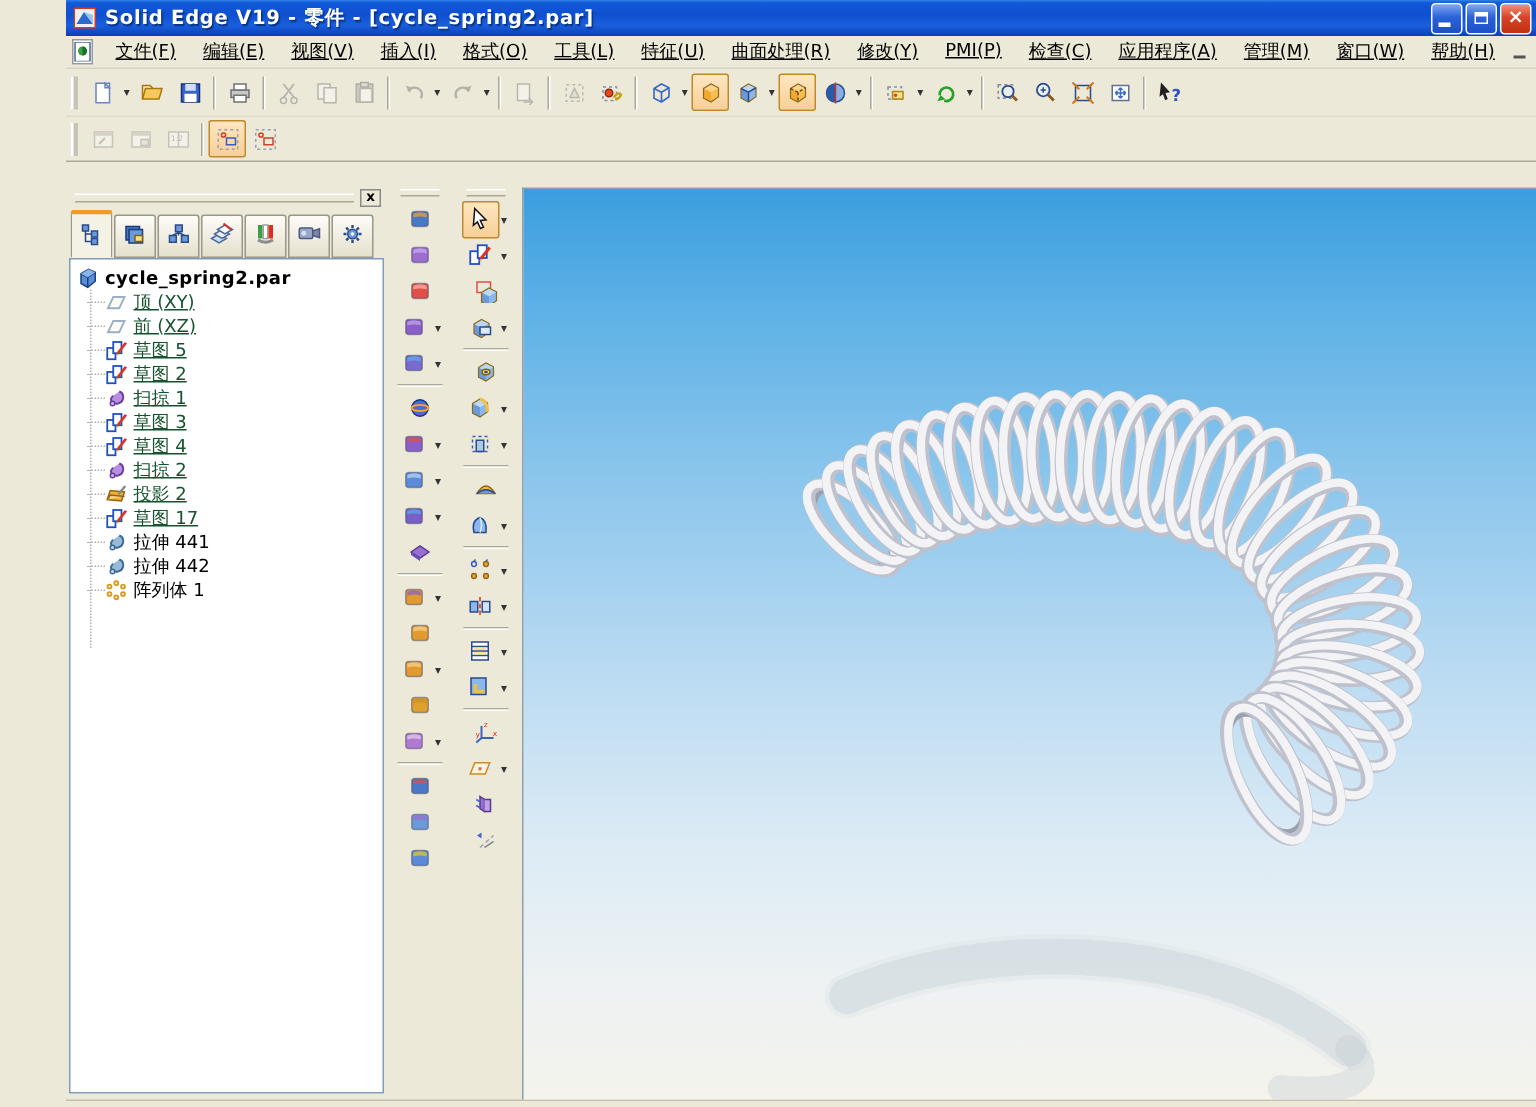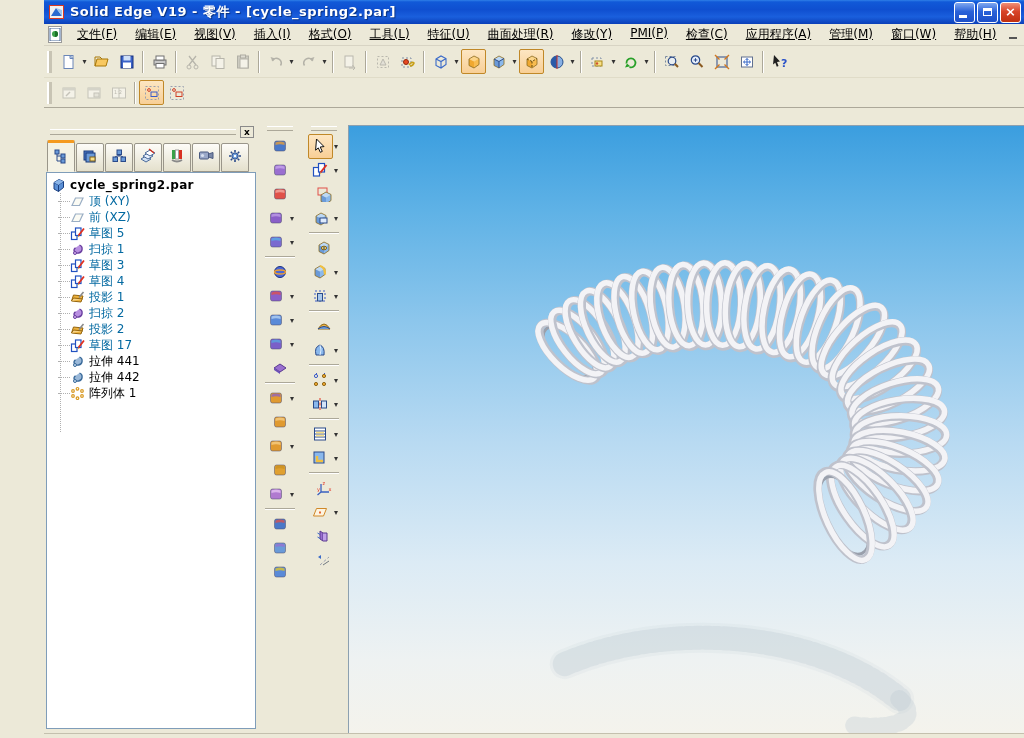--- a/index.html
+++ b/index.html
@@ -61,21 +61,21 @@
   .eb-tab { width:28px; height:29px; border:1px solid #9a968a; border-radius:2px 2px 0 0;
     background:linear-gradient(180deg,#fdfcf8,#e4e0cc); display:flex; align-items:center; justify-content:center; }
   .eb-tab.active { height:32px; border-top:3px solid #f49a20; background:#f4f2e4; border-bottom-color:#f4f2e4; }
   .eb-tree { flex:1; background:#fff; border:1px solid #7f9db9; overflow:hidden; position:relative; padding:4px 0 0 4px; }
   .tree-stem { position:absolute; left:13px; top:20px; bottom:296px; border-left:1px dotted #b0b0b0; }
   .trow { height:16px; display:flex; align-items:center; white-space:nowrap; position:relative; }
   .trow .twig { width:12px; margin-left:7px; border-top:1px dotted #b0b0b0; flex:0 0 12px; }
   .trow .ticon { width:15px; height:15px; flex:0 0 15px; margin-right:4px; }
   .trow .tlabel { font-size:12px; color:#000; }
   .trow.root .tlabel { font-weight:bold; letter-spacing:.3px; }
-  .trow.dim .tlabel { color:#0369a1; }
+  .trow.dim .tlabel { color:#14532d;text-decoration:underline; }
 
   
   .dockstrip { width:92px; flex:0 0 92px; display:flex; gap:4px; padding-left:4px; }
   .vtb { width:40px; display:flex; flex-direction:column; align-items:center; }
   .vgrip { width:26px; height:5px; margin:1px 0 3px; border-top:1px solid #fff; border-bottom:1px solid #aca899; }
   .vcell { height:24px; display:flex; align-items:center; }
   .vsep { width:30px; height:2px; margin:2px 0; border-top:1px solid #aca899; border-bottom:1px solid #fff; }
 
   
   .viewport { flex:1; position:relative; border-top:1px solid #8ca0b0; border-left:1px solid #8ca0b0;
@@ -468,53 +468,54 @@
                 <rect x="1.5" y="6" width="5.5" height="7.5" fill="#fff" stroke="#2050c0" stroke-width="1.2"></rect>
                 <rect x="5.5" y="2" width="5.5" height="7.5" fill="#fff" stroke="#2050c0" stroke-width="1.2"></rect>
                 <path d="M14 2.5 L8.5 9.5" stroke="#e03020" stroke-width="1.8"></path>
                 <path d="M8.5 9.5 L7.6 11.2 l1.9 -.5Z" fill="#f0b030"></path>
               </svg></span>
             <span class="tlabel">草图 5</span>
           </div>
           <div class="trow dim">
             <span class="twig"></span>
             <span class="ticon"><svg width="15" height="15" viewBox="0 0 15 15">
-                <path d="M9.5 3 c3.8 1.2,3.5 7,-0.8 8 c-4.2 1,-6.2 -2.8,-3.2 -5.2" fill="#b88fe0" stroke="#6a3fa0" stroke-width="1.3"></path>
-                <circle cx="5" cy="11" r="1.5" fill="#d4b4f0" stroke="#6a3fa0"></circle>
-              </svg></span>
-            <span class="tlabel">扫掠 1</span>
-          </div>
-          <div class="trow dim">
-            <span class="twig"></span>
-            <span class="ticon"><svg width="15" height="15" viewBox="0 0 15 15">
                 <rect x="1.5" y="6" width="5.5" height="7.5" fill="#fff" stroke="#2050c0" stroke-width="1.2"></rect>
                 <rect x="5.5" y="2" width="5.5" height="7.5" fill="#fff" stroke="#2050c0" stroke-width="1.2"></rect>
                 <path d="M14 2.5 L8.5 9.5" stroke="#e03020" stroke-width="1.8"></path>
                 <path d="M8.5 9.5 L7.6 11.2 l1.9 -.5Z" fill="#f0b030"></path>
               </svg></span>
-            <span class="tlabel">草图 3</span>
+            <span class="tlabel">草图 2</span>
+          </div>
+          <div class="trow dim">
+            <span class="twig"></span>
+            <span class="ticon"><svg width="15" height="15" viewBox="0 0 15 15">
+                <path d="M9.5 3 c3.8 1.2,3.5 7,-0.8 8 c-4.2 1,-6.2 -2.8,-3.2 -5.2" fill="#b88fe0" stroke="#6a3fa0" stroke-width="1.3"></path>
+                <circle cx="5" cy="11" r="1.5" fill="#d4b4f0" stroke="#6a3fa0"></circle>
+              </svg></span>
+            <span class="tlabel">扫掠 1</span>
           </div>
           <div class="trow dim">
             <span class="twig"></span>
             <span class="ticon"><svg width="15" height="15" viewBox="0 0 15 15">
                 <rect x="1.5" y="6" width="5.5" height="7.5" fill="#fff" stroke="#2050c0" stroke-width="1.2"></rect>
                 <rect x="5.5" y="2" width="5.5" height="7.5" fill="#fff" stroke="#2050c0" stroke-width="1.2"></rect>
                 <path d="M14 2.5 L8.5 9.5" stroke="#e03020" stroke-width="1.8"></path>
                 <path d="M8.5 9.5 L7.6 11.2 l1.9 -.5Z" fill="#f0b030"></path>
               </svg></span>
+            <span class="tlabel">草图 3</span>
+          </div>
+          <div class="trow dim">
+            <span class="twig"></span>
+            <span class="ticon"><svg width="15" height="15" viewBox="0 0 15 15">
+                <rect x="1.5" y="6" width="5.5" height="7.5" fill="#fff" stroke="#2050c0" stroke-width="1.2"></rect>
+                <rect x="5.5" y="2" width="5.5" height="7.5" fill="#fff" stroke="#2050c0" stroke-width="1.2"></rect>
+                <path d="M14 2.5 L8.5 9.5" stroke="#e03020" stroke-width="1.8"></path>
+                <path d="M8.5 9.5 L7.6 11.2 l1.9 -.5Z" fill="#f0b030"></path>
+              </svg></span>
             <span class="tlabel">草图 4</span>
-          </div>
-          <div class="trow dim">
-            <span class="twig"></span>
-            <span class="ticon"><svg width="15" height="15" viewBox="0 0 15 15">
-                <path d="M1.5 11 L3.5 5 L13 6 L11 12 Z" fill="#eeb23c" stroke="#96660e"></path>
-                <path d="M1.5 11 L3.5 8 L13 9" fill="#f8d488" stroke="#96660e"></path>
-                <path d="M13.5 2 L9 7.5" stroke="#8a8a8a" stroke-width="1.6"></path>
-              </svg></span>
-            <span class="tlabel">投影 1</span>
           </div>
           <div class="trow dim">
             <span class="twig"></span>
             <span class="ticon"><svg width="15" height="15" viewBox="0 0 15 15">
                 <path d="M9.5 3 c3.8 1.2,3.5 7,-0.8 8 c-4.2 1,-6.2 -2.8,-3.2 -5.2" fill="#b88fe0" stroke="#6a3fa0" stroke-width="1.3"></path>
                 <circle cx="5" cy="11" r="1.5" fill="#d4b4f0" stroke="#6a3fa0"></circle>
               </svg></span>
             <span class="tlabel">扫掠 2</span>
           </div>
           <div class="trow dim">

